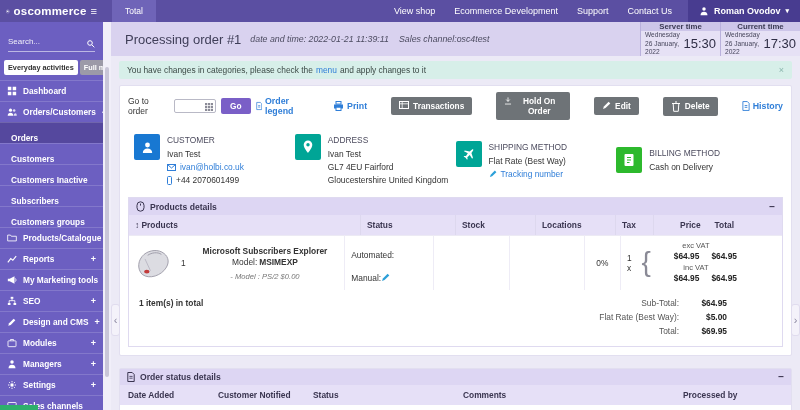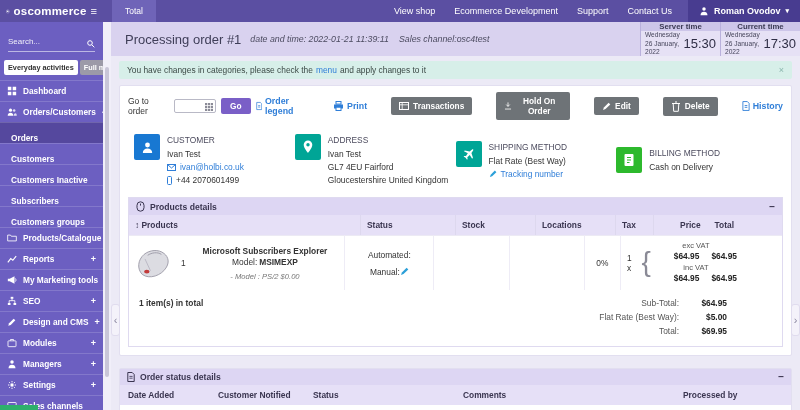--- a/index.html
+++ b/index.html
@@ -57,21 +57,21 @@
 .notif-close{margin-left:auto;color:#8ab6ad;font-size:9px;cursor:pointer;}
 
 .panel{background:#fff;border:1px solid #e2dff0;border-radius:2px;margin-top:6px;}
 .toolbar{display:flex;align-items:center;padding:6px 8px;gap:5px;font-size:8.5px;color:#333;}
 .goto-wrap{position:relative;width:44px;height:14px;border:1px solid #b9b9c6;border-radius:2px;background:#fff;}
 .goto-wrap input{width:100%;height:100%;border:none;outline:none;font-size:8px;padding:0 13px 0 3px;background:transparent;}
 .goto-grid{position:absolute;right:2px;top:2.5px;}
 .btn-go{background:#7a5fc7;color:#fff;border:none;border-radius:2px;padding:3px 9px;font-size:8.3px;font-weight:bold;cursor:pointer;}
 .tb-right{margin-left:auto;display:flex;align-items:center;gap:24px;}
 .lnk{color:#2f7ed8;font-weight:bold;font-size:8.8px;display:flex;align-items:center;gap:3px;}
-.gbtn{background:#6e7377;color:#fff;border:none;border-radius:2px;padding:4px 8px;font-size:8.3px;font-weight:bold;display:flex;align-items:center;gap:4px;cursor:pointer;}
+.gbtn{background:#6e7377;color:#fff;border:none;border-radius:2px;padding:4px 8px;font-size:8.3px;font-weight:bold;display:flex;align-items:flex-start;gap:4px;cursor:pointer;}
 
 .cards{display:flex;padding:8px 14px 10px;align-items:center;}
 .card{flex:1;display:flex;gap:7px;}
 .card-ico{width:26px;height:26px;border-radius:2px;display:flex;align-items:center;justify-content:center;flex-shrink:0;}
 .ci-blue{background:#1878d2;}.ci-teal{background:#00a596;}.ci-green{background:#2db92d;}
 .card-body{font-size:8.4px;color:#333;line-height:1.55;}
 .card-title{color:#4c4b5e;margin-bottom:1px;}
 .contact-row{display:flex;align-items:center;gap:4px;}
 .blue{color:#2f7ed8;}
 
@@ -87,21 +87,21 @@
 .w-price{flex:1;border-right:none !important;}
 .h-price{display:flex;justify-content:flex-end;gap:14px;padding-right:48px;}
 .c-prod{display:flex;align-items:center;gap:6px;}
 .p-qty{font-size:8.4px;}
 .p-nameblock{flex:1;text-align:center;}
 .p-name{font-weight:bold;color:#333;}
 .p-model{margin-top:1px;}
 .p-model b{margin-left:2px;}
 .p-attr{font-style:italic;font-size:7.6px;color:#777;margin-top:5px;}
 .c-status{display:flex;flex-direction:column;justify-content:center;gap:7px;}
-.st-row{display:flex;align-items:center;justify-content:center;}
+.st-row{display:flex;align-items:center;justify-content:flex-start;margin-top:6px;}
 .c-tax{display:flex;align-items:center;justify-content:center;}
 .c-price{display:flex;align-items:center;justify-content:flex-end;gap:4px;padding-right:45px;}
 .brace{font-size:28px;color:#8a8a96;font-weight:normal;line-height:.9;margin-top:-2px;}
 .vat-block{width:88px;}
 .vat-lbl{font-size:7.5px;color:#555;text-align:center;}
 .amounts{display:flex;justify-content:flex-end;gap:12px;font-weight:bold;color:#222;margin:1px 0 2px;}
 
 .ptotals{display:flex;padding:8px 10px 10px;font-size:8.4px;color:#333;}
 .items-count{font-weight:bold;}
 .sum{margin-left:auto;display:flex;flex-direction:column;gap:4px;padding-right:45px;}

